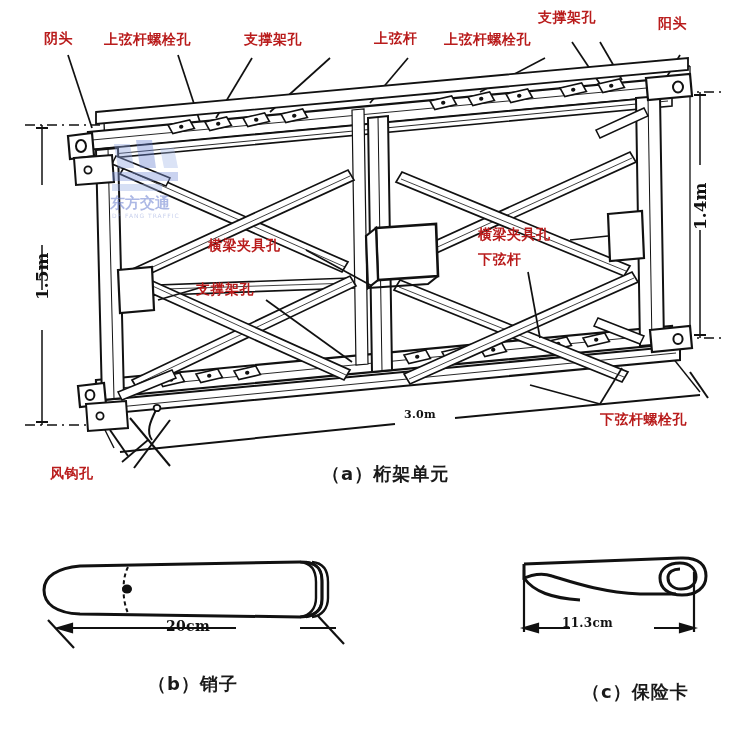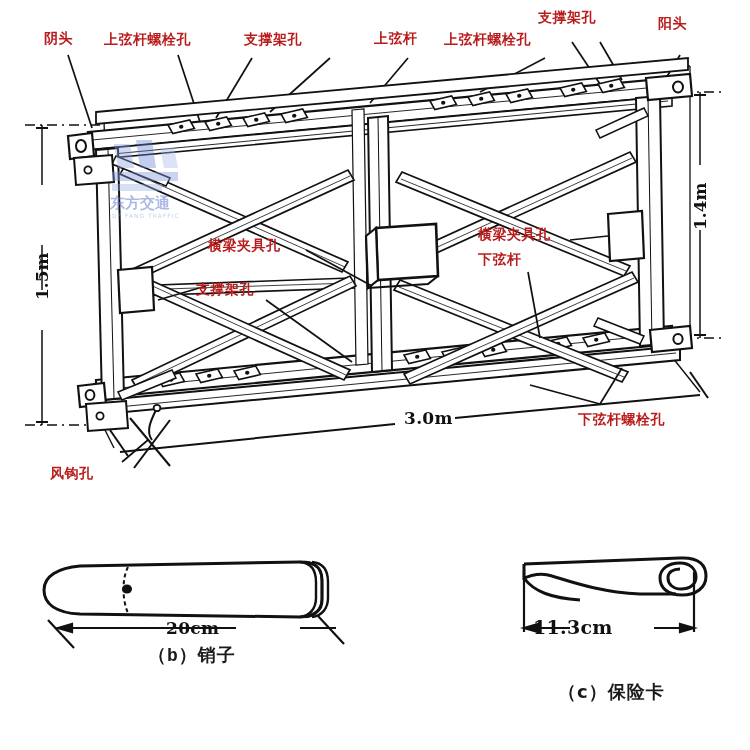--- a/index.html
+++ b/index.html
@@ -35,21 +35,21 @@
     font-size: 14px;
     color: #b91c1c;
     letter-spacing: 0.5px;
     line-height: 1;
   }
   .dim {
     position: absolute;
     white-space: nowrap;
     font-family: "DejaVu Serif", "Liberation Serif", serif;
     font-weight: bold;
-    font-size: 17px;
+    font-size: 11px;
     color: #111;
     letter-spacing: 0.3px;
   }
   .vdim {
     position: absolute;
     font-family: "DejaVu Serif", "Liberation Serif", serif;
     font-weight: bold;
     font-size: 17px;
     color: #111;
     transform: rotate(-90deg);
@@ -350,27 +350,28 @@
   <div class="lbl" style="left:244px; top:32px;">支撑架孔</div>
   <div class="lbl" style="left:374px; top:32px;font-family:Liberation Mono, monospace;">上弦杆</div>
   <div class="lbl" style="left:444px; top:32px;">上弦杆螺栓孔</div>
   <div class="lbl" style="left:538px; top:10px;">支撑架孔</div>
   <div class="lbl" style="left:658px; top:16px;">阳头</div>
 
   <div class="lbl" style="left:208px; top:238px;">横梁夹具孔</div>
   <div class="lbl" style="left:196px; top:282px;">支撑架孔</div>
   <div class="lbl" style="left:478px; top:220px;margin-top:7px;">横梁夹具孔</div>
   <div class="lbl" style="left:478px; top:252px;">下弦杆</div>
-  <div class="lbl" style="left:578px; top:412px;">下弦杆螺栓孔</div>
+  <div class="lbl" style="left:600px; top:412px;">下弦杆螺栓孔</div>
   <div class="lbl" style="left:50px;  top:466px;">风钩孔</div>
 
   <div class="vdim" style="left:32px; top:300px;">1.5m</div>
   <div class="vdim" style="left:690px; top:230px;">1.4m</div>
   <div class="dim" style="left:404px; top:408px;">3.0m</div>
 
+  <div class="cap" style="left:322px; top:462px;">（a）桁架单元</div>
 
   <svg class="layer" viewBox="0 0 750 750">
     <g>
       <path d="M44 590
                C 44 576, 58 568, 80 566
                L 300 562
                C 318 562, 322 570, 322 580
                L 322 600
                C 322 610, 316 616, 300 617
                L 80 614
@@ -385,22 +386,22 @@
     </g>
 
     <g stroke="#111" stroke-width="2.2" fill="none">
       <path d="M58 628 L236 628"></path>
       <path d="M300 628 L336 628"></path>
       <path d="M48 620 L74 648"></path>
       <path d="M318 616 L344 644"></path>
       <path d="M58 628 L72 624 L72 632 Z" fill="#111"></path>
     </g>
   </svg>
-  <div class="dim" style="left:166px; top:618px; font-size:17px;">20cm</div>
-  <div class="cap" style="left:148px; top:643px;font-family:Liberation Mono, monospace;">（b）销子</div>
+  <div class="dim" style="left:166px; top:618px; font-size:14px;">20cm</div>
+  <div class="cap" style="left:148px; top:672px;">（b）销子</div>
 
   <svg class="layer" viewBox="0 0 750 750">
     <g fill="none" stroke="#111" stroke-width="3">
 
       <path d="M524 564 L680 558"></path>
 
       <path d="M680 558 C 700 557, 706 566, 706 576 C 706 588, 696 595, 682 595
                C 668 595, 660 588, 660 578 C 660 569, 668 563, 680 563
                C 690 563, 696 569, 696 577 C 696 585, 689 589, 681 589
                C 673 589, 668 584, 668 578 C 668 572, 673 569, 680 569"></path>
@@ -412,16 +413,16 @@
 
     <g stroke="#111" stroke-width="2.2" fill="none">
       <path d="M524 570 L524 632"></path>
       <path d="M694 572 L694 632"></path>
       <path d="M524 628 L570 628"></path>
       <path d="M654 628 L694 628"></path>
       <path d="M524 628 L538 624 L538 632 Z" fill="#111"></path>
       <path d="M694 628 L680 624 L680 632 Z" fill="#111"></path>
     </g>
   </svg>
-  <div class="dim" style="left:533px; top:616px; font-size:19px;text-align:right;">11.3cm</div>
-  <div class="cap" style="left:558px; top:680px;">（c）保险卡</div>
+  <div class="dim" style="left:562px; top:616px; font-size:12px;text-align:right;">11.3cm</div>
+  <div class="cap" style="left:582px; top:680px;">（c）保险卡</div>
 
 </div>
 
 </body></html>

